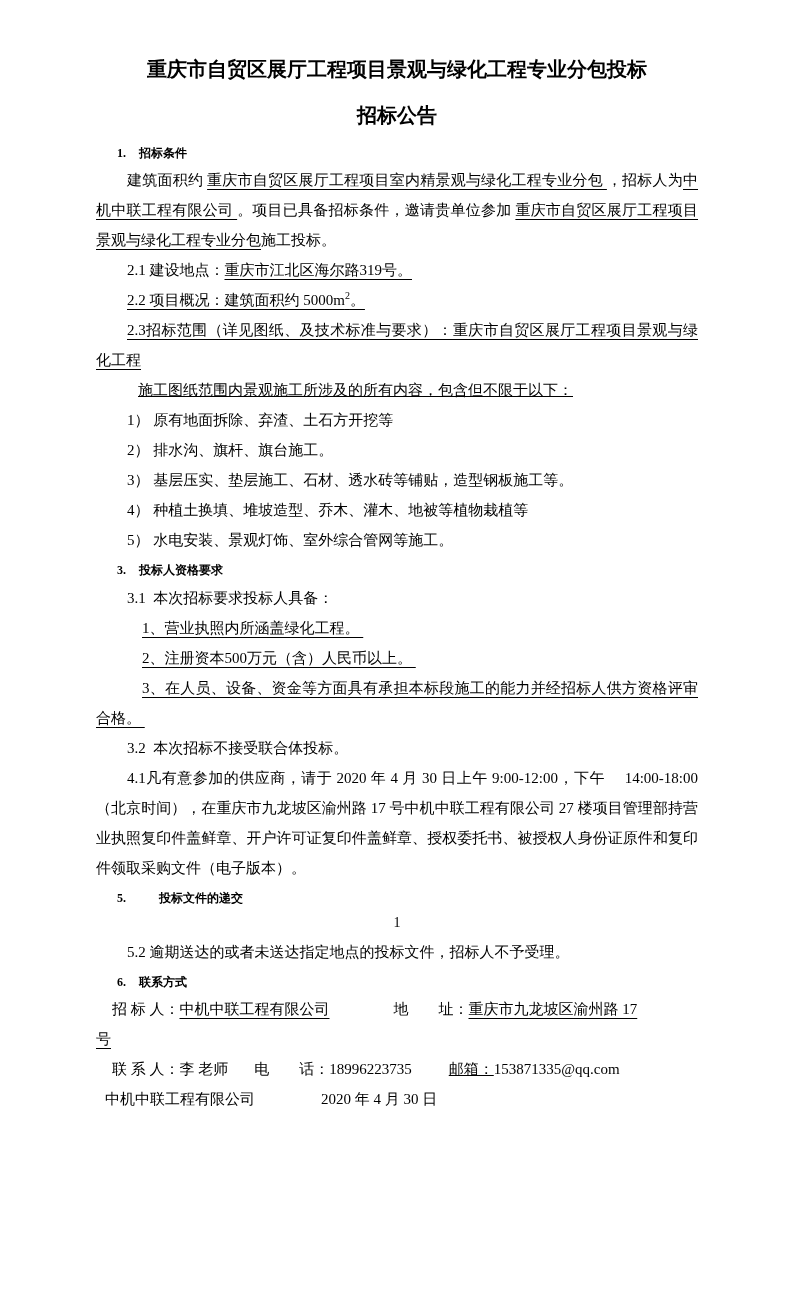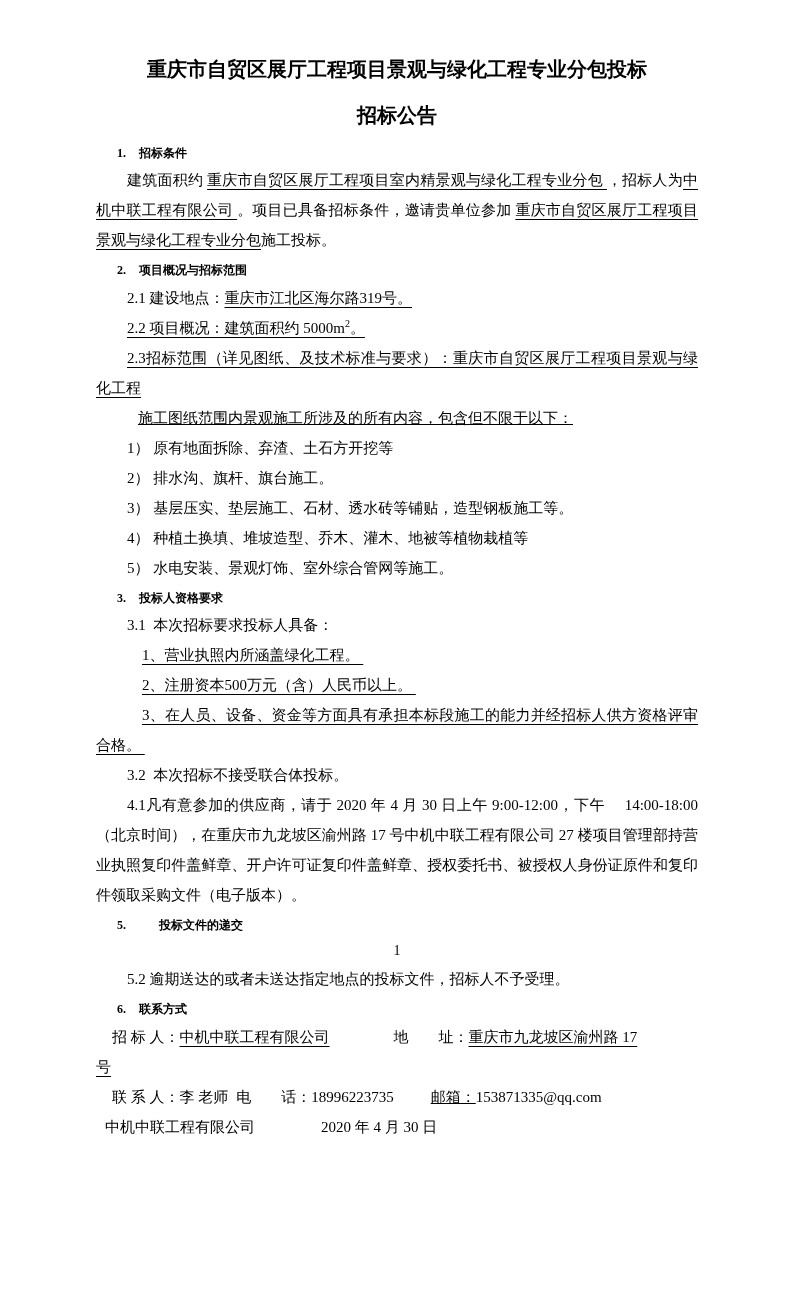--- a/index.html
+++ b/index.html
@@ -40,38 +40,37 @@
   }
   .ind2 { text-indent:31px; }
   .ind3 { text-indent:42px;text-decoration:underline; }
   .ind46 { text-indent:46px; }
   .ind16 { text-indent:16px; }
   .ind9 { text-indent:9px; }
   .u { text-decoration:underline; text-underline-offset:4px; }
   sup { font-size:10px; }
   .pagenum { text-align:center; line-height:1.9; font-size:14px; }
   .lbl-addr { margin-left:64px; }
-  .lbl-phone { margin-left:8px; }
+  .lbl-phone { margin-left:26px; }
   .lbl-email { margin-left:37px;text-decoration:underline; }
   .footer-date { margin-left:66px; }
 </style>
 </head>
 <body>
 
 <div class="page">
 
   <div class="title-block">
     <div class="doc-title">重庆市自贸区展厅工程项目景观与绿化工程专业分包投标</div>
     <div class="doc-title">招标公告</div>
   </div>
 
   <div class="sec-h"><span class="sec-no">1.</span><span>招标条件</span></div>
   <p class="body ind2"><span>建筑面积约 </span><span class="u">重庆市自贸区展厅工程项目室内精景观与绿化工程专业分包 </span><span>，招标人为</span><span class="u">中机中联工程有限公司 </span><span>。项目已具备招标条件，邀请贵单位参加 </span><span class="u">重庆市自贸区展厅工程项目景观与绿化工程专业分包</span><span>施工投标。</span></p>
 
-  <div class="sec-h"><span class="sec-no">2.</span><span>项目概况与招标范围</span></div>
   <p class="body ind2"><span>2.1 建设地点：</span><span class="u">重庆市江北区海尔路319号。</span></p>
   <p class="body ind2"><span class="u"><span>2.2 项目概况：建筑面积约 5000m</span><sup>2</sup><span>。</span></span></p>
   <p class="body ind2"><span class="u">2.3招标范围（详见图纸、及技术标准与要求）：重庆市自贸区展厅工程项目景观与绿化工程</span></p>
   <p class="body ind3">施工图纸范围内景观施工所涉及的所有内容，包含但不限于以下：</p>
   <p class="body ind2">1） 原有地面拆除、弃渣、土石方开挖等</p>
   <p class="body ind2">2） 排水沟、旗杆、旗台施工。</p>
   <p class="body ind2">3） 基层压实、垫层施工、石材、透水砖等铺贴，造型钢板施工等。</p>
   <p class="body ind2">4） 种植土换填、堆坡造型、乔木、灌木、地被等植物栽植等</p>
   <p class="body ind2">5） 水电安装、景观灯饰、室外综合管网等施工。</p>
 

